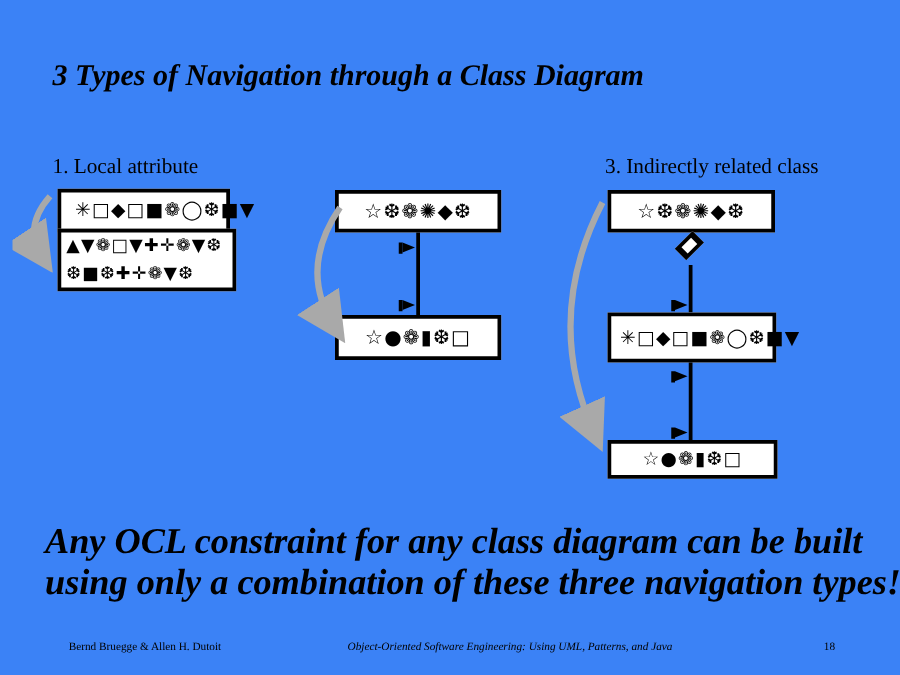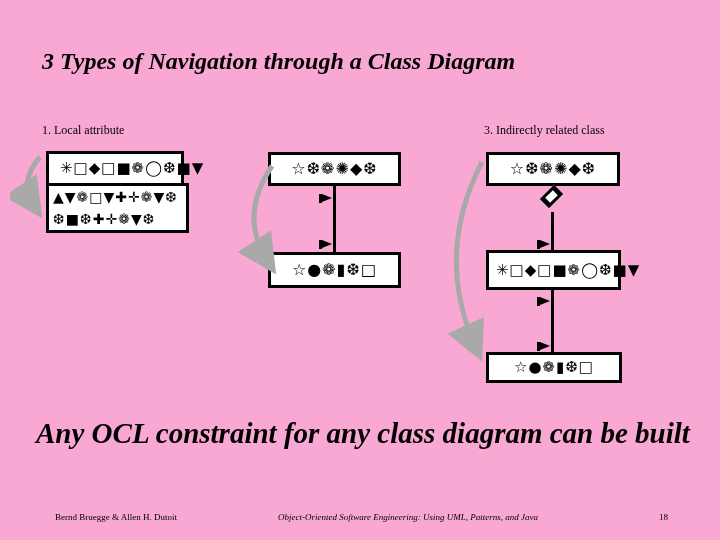--- a/index.html
+++ b/index.html
@@ -1,26 +1,26 @@
 <!DOCTYPE html>
 <html><head>
 <meta charset="utf-8">
 <style>
   html,body { margin:0; padding:0; background:#888; }
   .slide {
-    position:relative; width:720px; height:540px; background:#f9a8d4;
+    position:relative; width:720px; height:540px; background:#3b82f6;
     font-family:"Liberation Serif", serif; overflow:hidden; margin:0 auto;
   }
   .title {
     position:absolute; left:42px; top:48px;
     font-size:24px; font-weight:bold; font-style:italic; color:#000;
     white-space:nowrap;
   }
   .col-heading {
-    position:absolute; top:123px; font-size:12px; color:#000; white-space:nowrap;
+    position:absolute; top:123px; font-size:17px; color:#000; white-space:nowrap;
   }
   .heading-1 { left:42px; }
   .heading-2 { left:266px; }
   .heading-3 { left:484px; }
 
   .uml-box {
     position:absolute; border:3px solid #000; background:#fff;
     box-sizing:border-box; white-space:nowrap; overflow:visible;
     font-family:"DejaVu Sans", sans-serif; font-weight:bold; color:#000;
   }
@@ -140,20 +140,21 @@
     <defs>
       <marker id="ah3" markerWidth="8" markerHeight="8" refX="5" refY="4" orient="auto">
         <path d="M0 0 L8 4 L0 8 z" fill="#a9a9a9"></path>
       </marker>
     </defs>
     <path d="M48 12 Q0 105 42 198" fill="none" stroke="#a9a9a9" stroke-width="5" marker-end="url(#ah3)"></path>
   </svg>
 
   <div class="statement">
     <div>Any OCL constraint for any class diagram can be built</div>
+    <div>using only a combination of these three navigation types!</div>
   </div>
 
   <div class="footer">
     <span class="footer-left">Bernd Bruegge &amp; Allen H. Dutoit</span>
     <span class="footer-center">Object-Oriented Software Engineering: Using UML, Patterns, and Java</span>
     <span class="footer-right">18</span>
   </div>
 
 </div>
 

